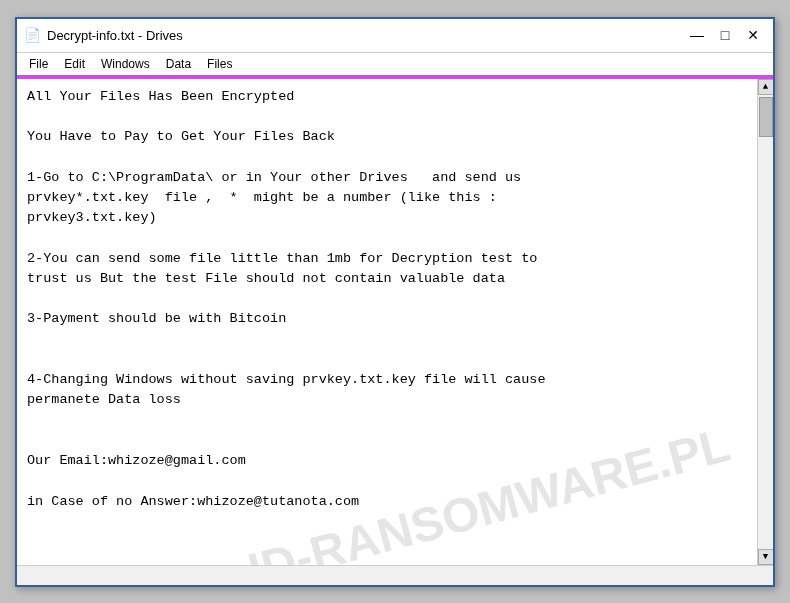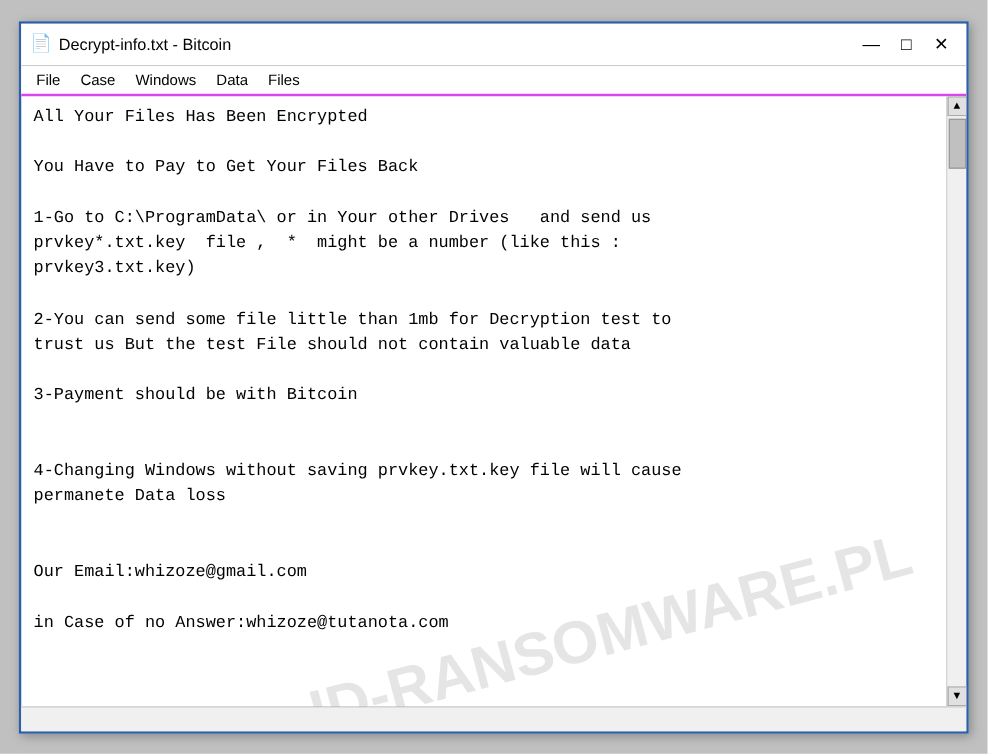--- a/index.html
+++ b/index.html
@@ -76,21 +76,21 @@
       justify-content: center;
       font-size: 14px;
       color: #000;
       font-family: 'Segoe UI', Arial, sans-serif;
     }
 
     .menu-bar {
       padding: 2px 6px;
       display: flex;
       gap: 4px;
-      border-bottom: 2px solid #d946ef;
+      border-bottom: 4px solid #d946ef;
       background: #ffffff;
     }
 
     .menu-item {
       font-family: 'Segoe UI', Arial, sans-serif;
       font-size: 12px;
       padding: 2px 6px;
       cursor: pointer;
       color: #000;
     }
@@ -183,32 +183,32 @@
     }
   </style>
 </head>
 <body>
 
 <div class="window">
 
   <div class="title-bar">
     <div class="title-bar-left">
       <span class="title-icon">📄</span>
-      <span class="title-text">Decrypt-info.txt - Bitcoin</span>
+      <span class="title-text">Decrypt-info.txt - Drives</span>
     </div>
     <div class="title-bar-controls">
       <button class="title-btn">—</button>
       <button class="title-btn">□</button>
       <button class="title-btn close">✕</button>
     </div>
   </div>
 
   <div class="menu-bar">
     <span class="menu-item">File</span>
-    <span class="menu-item">Case</span>
+    <span class="menu-item">Edit</span>
     <span class="menu-item">Windows</span>
     <span class="menu-item">Data</span>
     <span class="menu-item">Files</span>
   </div>
 
   <div class="content-area">
     <div class="text-area">
       <pre class="notepad-text">All Your Files Has Been Encrypted
 
 You Have to Pay to Get Your Files Back

